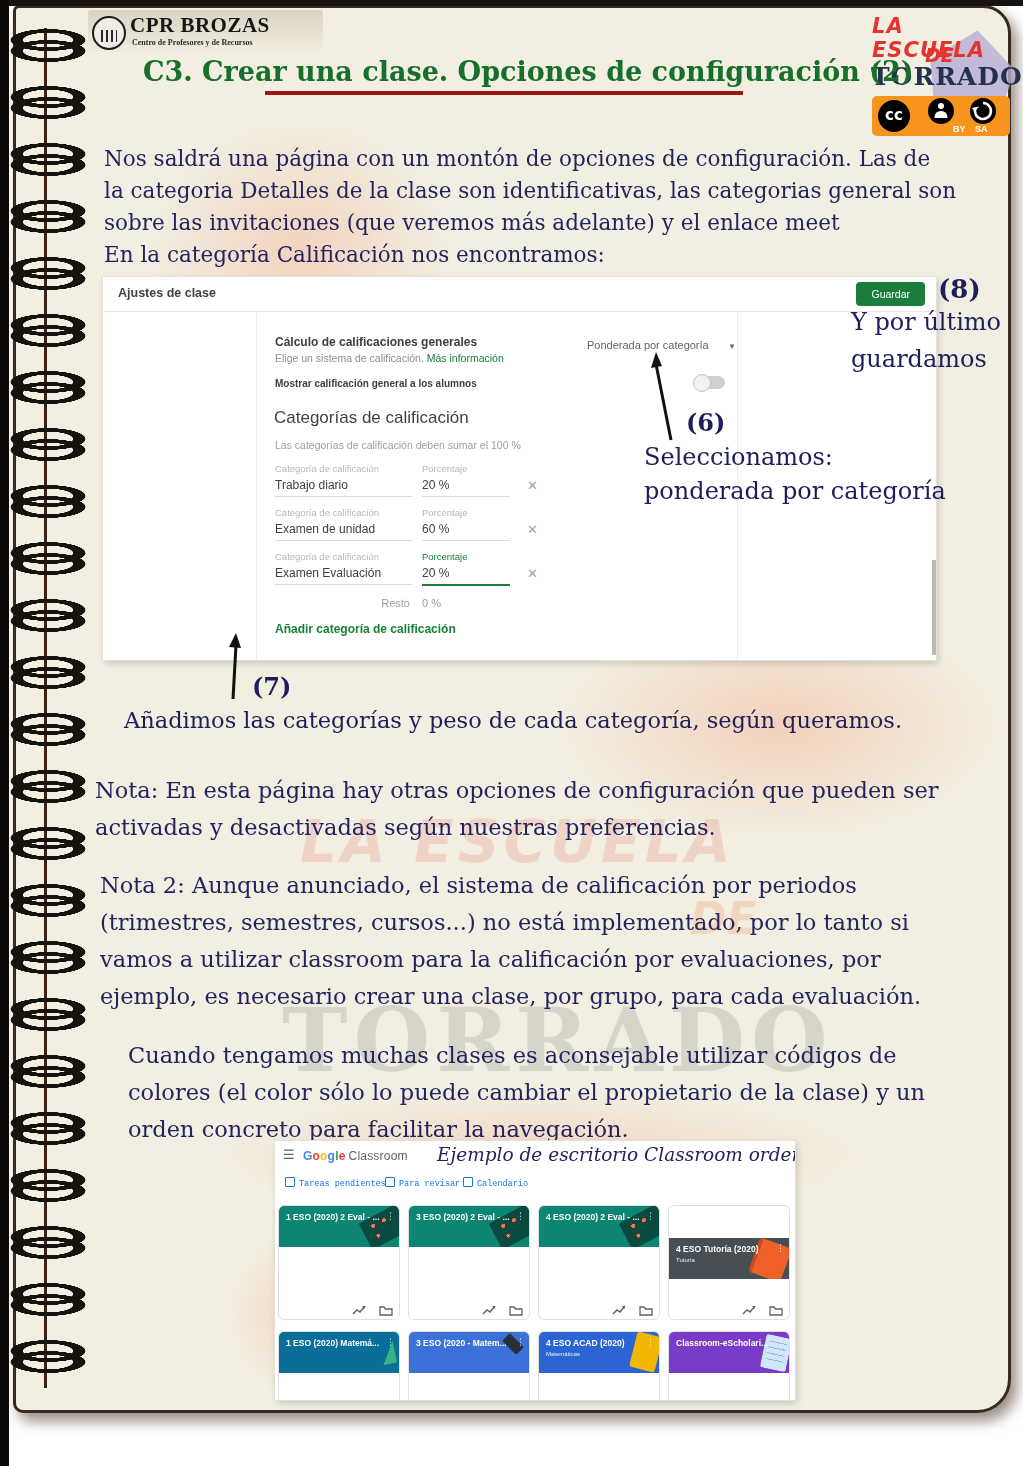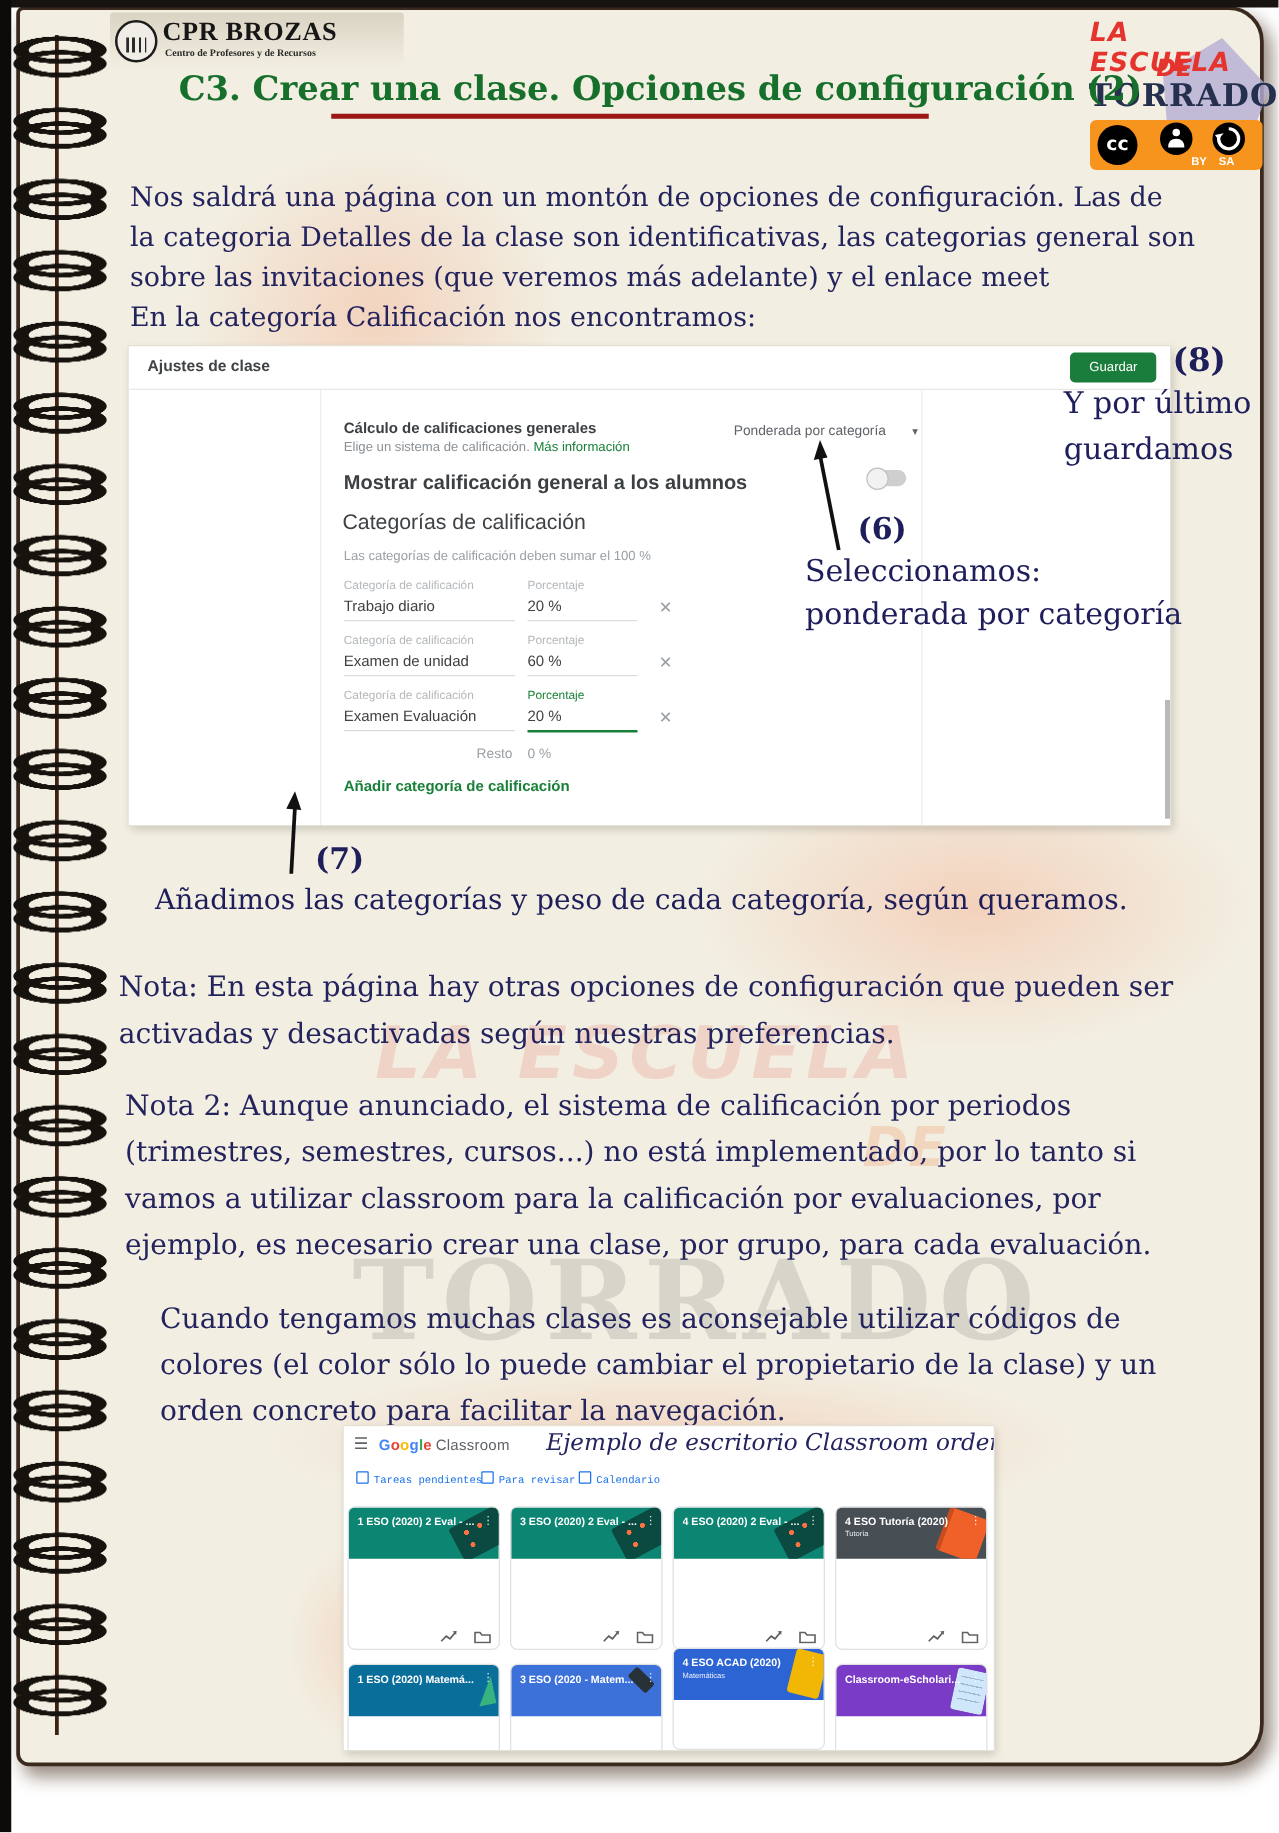--- a/index.html
+++ b/index.html
@@ -59,21 +59,21 @@
   .shot-topbar{position:absolute;left:0;top:0;width:833px;height:34px;border-bottom:1px solid #e8e8e8;}
   .shot-title{position:absolute;left:15px;top:9px;font-size:12.5px;color:#3f4346;font-weight:bold;}
   .save-btn{position:absolute;right:11px;top:5px;height:24px;padding:0 15px;background:#1b7d3c;border:none;
     border-radius:4px;color:#fff;font-size:10.5px;font-family:"Liberation Sans",sans-serif;line-height:24px;}
   .vline{position:absolute;top:35px;bottom:0;width:1px;background:#ededed;}
   .s-calc-title{position:absolute;left:172px;top:58px;font-size:12px;color:#3c4043;font-weight:bold;}
   .s-calc-sub{position:absolute;left:172px;top:75px;font-size:10.5px;color:#8a9095;}
   .s-link{color:#188038;}
   .dropdown{position:absolute;left:484px;top:62px;font-size:11px;color:#5f6368;}
   .dd-caret{margin-left:18px;color:#5f6368;font-size:9px;}
-  .s-show{position:absolute;left:172px;top:101px;font-size:16px;color:#3c4043;font-weight:bold;}
+  .s-show{position:absolute;left:172px;top:101px;font-size:10px;color:#3c4043;font-weight:bold;}
   .toggle{position:absolute;left:592px;top:99px;width:30px;height:13px;background:#cfcfcf;border-radius:7px;}
   .toggle .knob{position:absolute;left:-2px;top:-2px;width:16px;height:16px;border-radius:50%;
     background:#f2f2f2;border:1px solid #c2c2c2;}
   .s-cat-title{position:absolute;left:171px;top:131px;font-size:17px;color:#3f4245;}
   .s-cat-sub{position:absolute;left:172px;top:162px;font-size:10.5px;color:#9aa0a6;}
   .cat-row{position:absolute;left:172px;width:450px;height:40px;}
   .lab{position:absolute;top:0;font-size:9.5px;color:#b3b8bc;}
   .lab.pctl{left:147px;}
   .val{position:absolute;top:15px;font-size:12px;color:#404040;border-bottom:1px solid #dadce0;
     padding-bottom:4px;}
@@ -111,21 +111,21 @@
   .nico{display:inline-block;width:8px;height:8px;border:1px solid #1a73e8;border-radius:1px;
     margin-right:4px;vertical-align:-1px;}
   .card{position:absolute;width:120px;background:#fff;border:1px solid #e0e0e0;border-radius:6px;overflow:hidden;}
   .card-head{position:relative;height:41px;overflow:hidden;}
   .card-title{position:absolute;left:7px;top:6px;font-size:8.5px;font-weight:bold;color:#fff;
     white-space:nowrap;max-width:95px;overflow:hidden;}
   .card-sub{position:absolute;left:7px;top:19px;font-size:6px;color:#fff;opacity:.9;}
   .card-dots{position:absolute;right:4px;top:5px;color:#fff;font-size:9px;opacity:.9;}
   .card-foot{position:absolute;right:6px;bottom:3px;height:14px;}
   .h-teal{background:#0d8573;}
-  .h-slate{background:#474e54;}
+  .h-slate{background:#474e54;margin-top:32px;}
   .h-cyan{background:#0a6e9b;}
   .h-blue1{background:#3d71da;}
   .h-blue2{background:#2c64d4;}
   .h-purple{background:#7a3bc6;}
   .deco{position:absolute;border-radius:3px;}
   .d-tablet{right:-6px;top:6px;width:42px;height:30px;background:#0b4a40;transform:rotate(-28deg);
     background-image:radial-gradient(circle 3.5px at 12px 9px,#ff7043 55%,transparent 60%),
       radial-gradient(circle 3.5px at 24px 9px,#ff7043 55%,transparent 60%),
       radial-gradient(circle 3.5px at 12px 20px,#ff7043 55%,transparent 60%);}
   .d-book{right:2px;top:4px;width:30px;height:36px;background:#f0612a;transform:rotate(20deg);
@@ -370,21 +370,21 @@
         <div class="card-dots">⋮</div>
         </div>
     </div>
     <div class="card" style="left:133px;top:190px;height:80px;">
       <div class="card-head h-blue1">
           <div class="deco d-cap"></div>
         <div class="card-title">3 ESO (2020 - Matem...</div>
         <div class="card-dots">⋮</div>
         </div>
     </div>
-    <div class="card" style="left:263px;top:177px;height:80px;">
+    <div class="card" style="left:263px;top:190px;height:80px;">
       <div class="card-head h-blue2">
           <div class="deco d-folder"></div>
         <div class="card-title">4 ESO ACAD (2020)</div>
         <div class="card-sub">Matemáticas</div>
         <div class="card-dots">⋮</div>
         </div>
     </div>
     <div class="card" style="left:393px;top:190px;height:80px;">
       <div class="card-head h-purple">
           <div class="deco d-note"></div>

